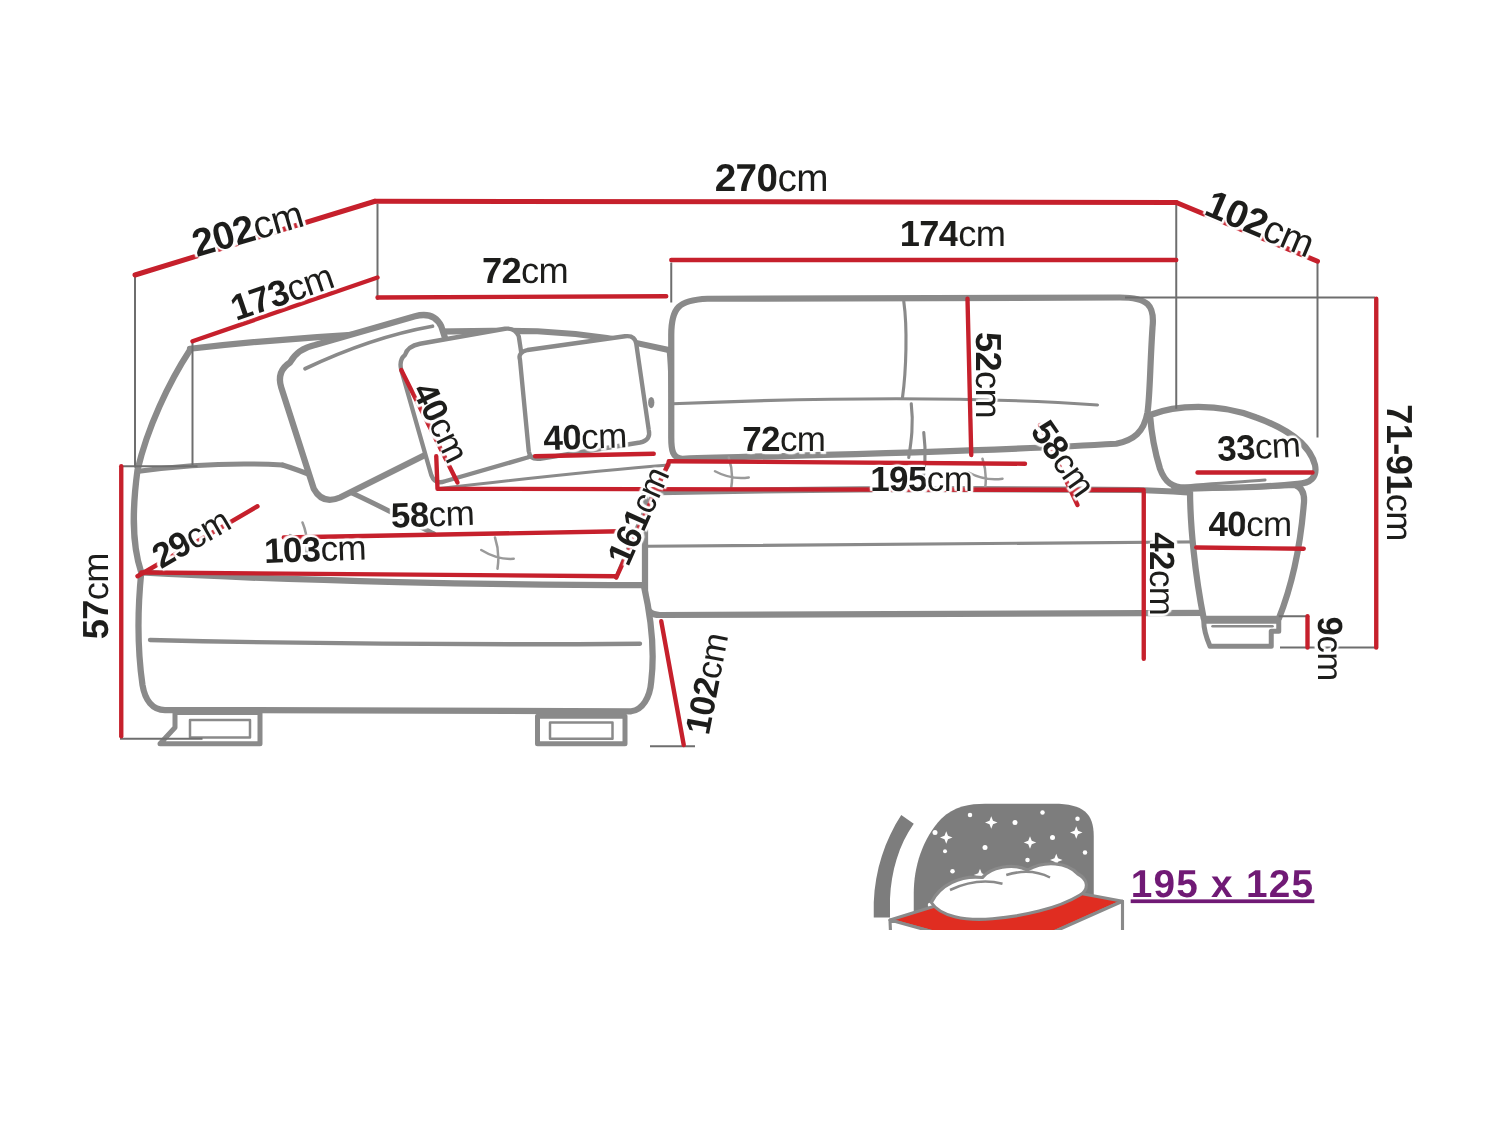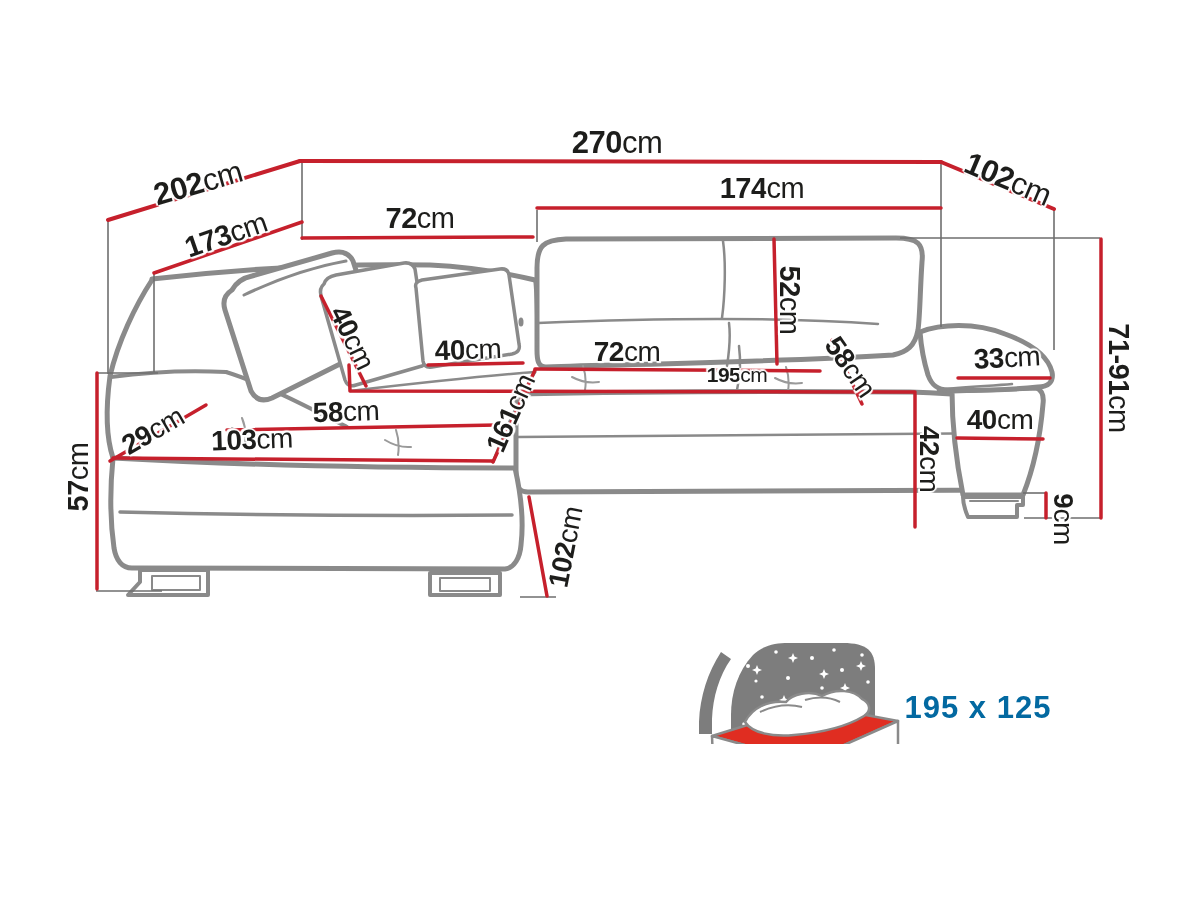--- a/index.html
+++ b/index.html
@@ -11,21 +11,21 @@
   .dim{
     position:absolute;white-space:nowrap;line-height:1;
     color:#1d1d1b;
     text-shadow:-2px 0 1px #fff,2px 0 1px #fff,0 -2px 1px #fff,0 2px 1px #fff,
                 -1px -1px 1px #fff,1px 1px 1px #fff,-2px -2px 1px #fff,2px 2px 1px #fff;
   }
   .dim b{font-weight:700;letter-spacing:-.5px;}
   .dim span{font-weight:400;letter-spacing:-.5px;}
   .bedsize{
     position:absolute;white-space:nowrap;line-height:1;font-weight:700;
-    color:#0369a1;letter-spacing:1px;
+    color:#701a75;letter-spacing:1px;text-decoration:underline;
   }
 </style>
 </head>
 <body>
 
 <div class="stage">
 
 <svg width="1200" height="900" viewBox="0 0 1200 900">
 
   <g stroke="#8a8a8a" fill="none" stroke-linecap="round" stroke-linejoin="round">
@@ -199,21 +199,21 @@
 
   <div class="dim" style="left:352px;top:338px;font-size:28px;transform:translate(-50%,-50%) rotate(64deg)">
     <b>40</b><span>cm</span></div>
 
   <div class="dim" style="left:468px;top:350px;font-size:28px;transform:translate(-50%,-50%) rotate(-2deg)">
     <b>40</b><span>cm</span></div>
 
   <div class="dim" style="left:627px;top:352px;font-size:28px;transform:translate(-50%,-50%)">
     <b>72</b><span>cm</span></div>
 
-  <div class="dim" style="left:737px;top:374px;font-size:21px;transform:translate(-50%,-50%)">
+  <div class="dim" style="left:737px;top:384px;font-size:28px;transform:translate(-50%,-50%)">
     <b>195</b><span>cm</span></div>
 
   <div class="dim" style="left:850px;top:367px;font-size:28px;transform:translate(-50%,-50%) rotate(55deg)">
     <b>58</b><span>cm</span></div>
 
   <div class="dim" style="left:1007px;top:358px;font-size:28px;transform:translate(-50%,-50%) rotate(-3deg)">
     <b>33</b><span>cm</span></div>
 
   <div class="dim" style="left:1000px;top:420px;font-size:28px;transform:translate(-50%,-50%)">
     <b>40</b><span>cm</span></div>

